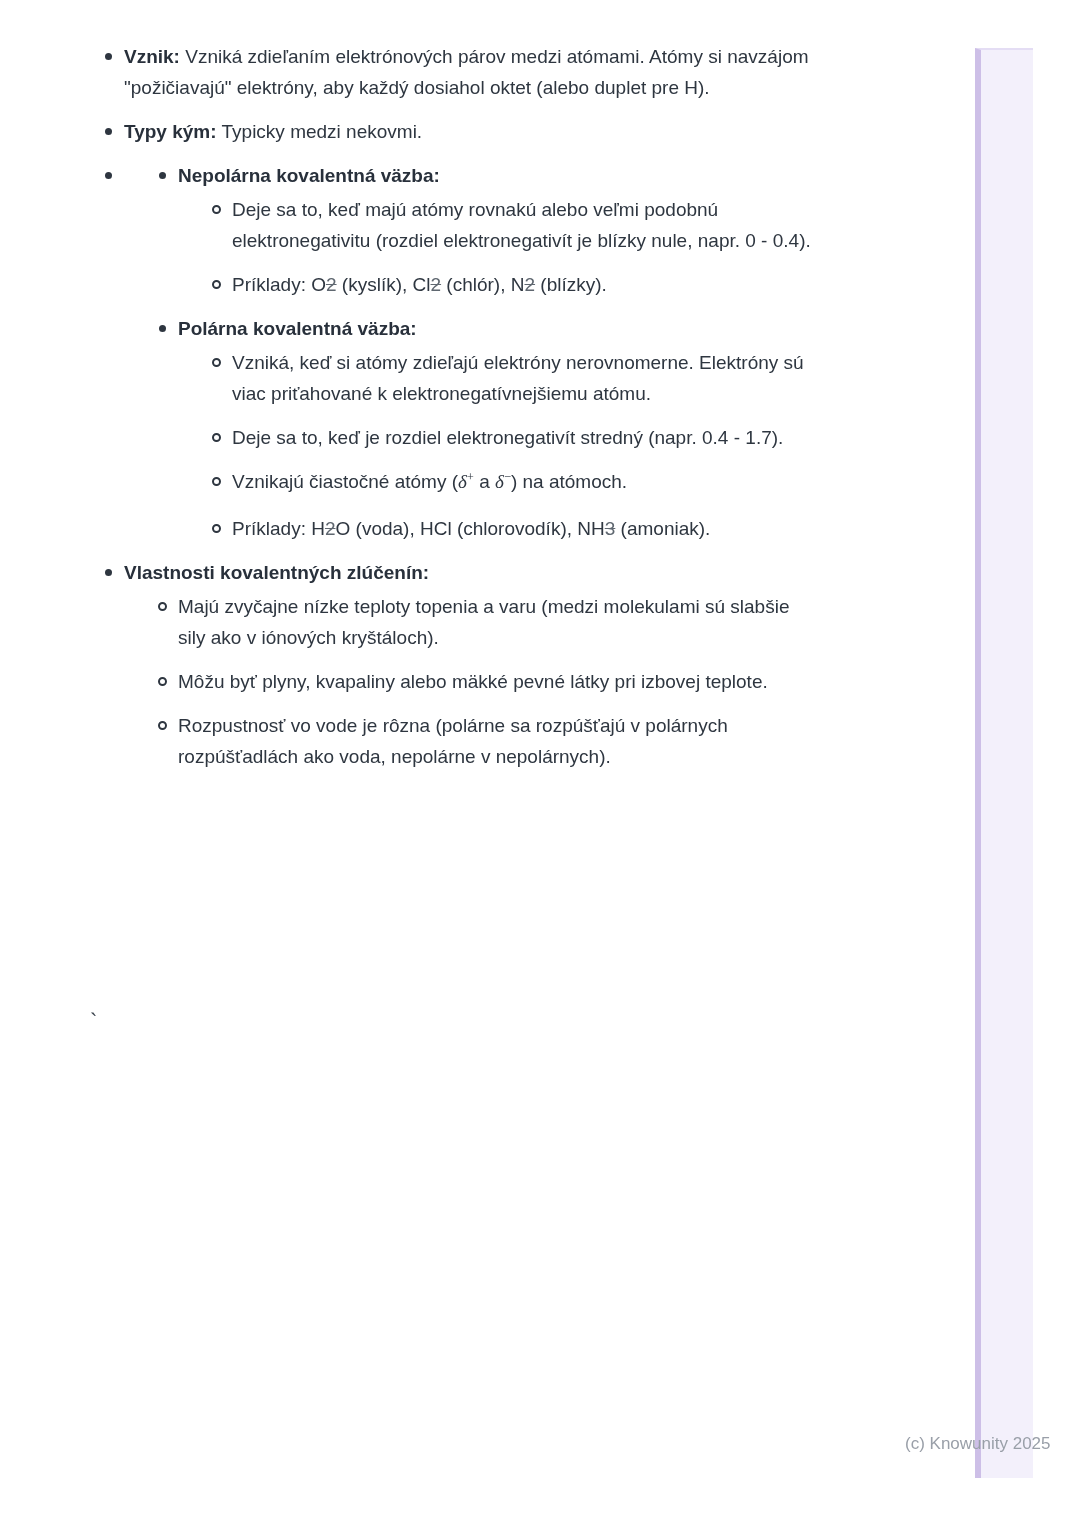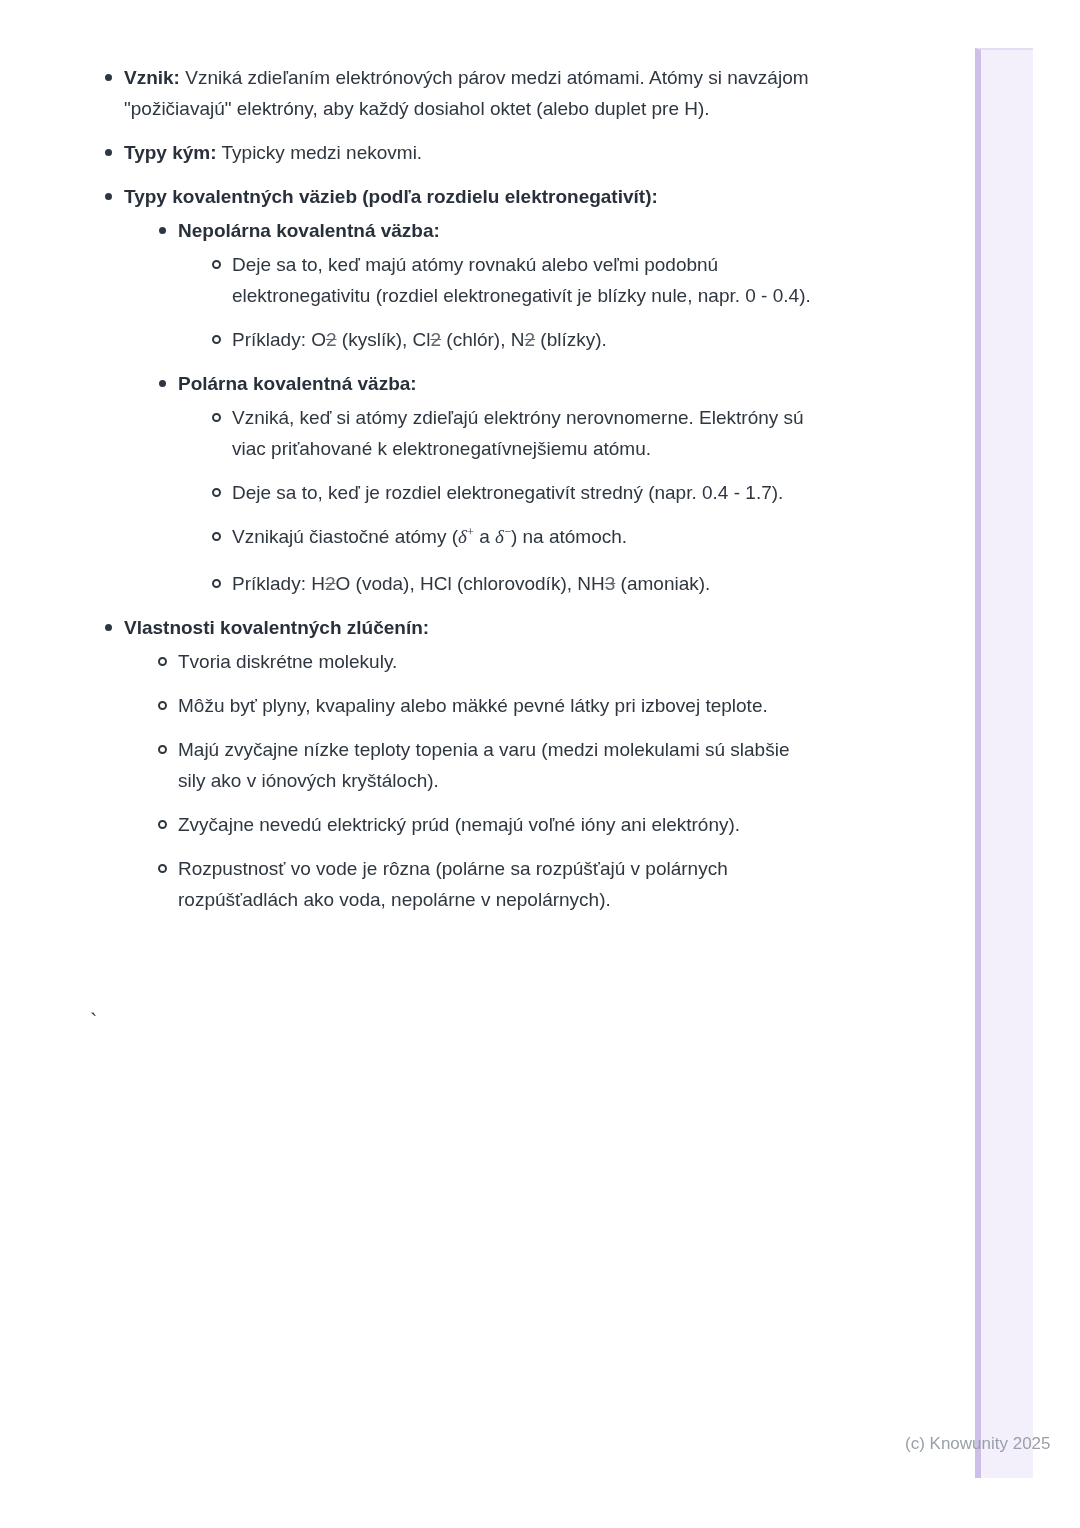--- a/index.html
+++ b/index.html
@@ -13,21 +13,21 @@
     position: relative;
     overflow: hidden;
     font-family: "Liberation Sans", sans-serif;
     color: #2e3640;
     font-size: 19px;
     line-height: 31px;
   }
   .content {
     position: absolute;
     left: 103px;
-    top: 62px;
+    top: 41px;
     width: 715px;
   }
   ul.notes, ul.notes ul {
     list-style: none;
     margin: 0;
     padding: 0;
   }
   ul.notes li {
     position: relative;
     padding-left: 21px;
@@ -103,37 +103,35 @@
 </head>
 <body>
 
 <div class="stripe"></div>
 
 <div class="content">
   <div id="notes-list">
       <ul class="notes">
         <li class="m-disc"><span class="seg-bold">Vznik:</span><span class="seg-normal"> Vzniká zdieľaním elektrónových párov medzi atómami. Atómy si navzájom "požičiavajú" elektróny, aby každý dosiahol oktet (alebo duplet pre H).</span></li>
         <li class="m-disc"><span class="seg-bold">Typy kým:</span><span class="seg-normal"> Typicky medzi nekovmi.</span></li>
-        <li class="m-disc"><span class="seg-bold">Typy kovalentných väzieb (podľa rozdielu elektronegativít):</span><ul>
+        <li class="m-disc"><ul>
             <li class="m-disc"><span class="seg-bold">Nepolárna kovalentná väzba:</span><ul>
                 <li class="m-circle"><span class="seg-normal">Deje sa to, keď majú atómy rovnakú alebo veľmi podobnú elektronegativitu (rozdiel elektronegativít je blízky nule, napr. 0 - 0.4).</span></li>
                 <li class="m-circle"><span class="seg-normal">Príklady: O</span><span class="seg-strike">2</span><span class="seg-normal"> (kyslík), Cl</span><span class="seg-strike">2</span><span class="seg-normal"> (chlór), N</span><span class="seg-strike">2</span><span class="seg-normal"> (blízky).</span></li>
               </ul></li>
             <li class="m-disc"><span class="seg-bold">Polárna kovalentná väzba:</span><ul>
                 <li class="m-circle"><span class="seg-normal">Vzniká, keď si atómy zdieľajú elektróny nerovnomerne. Elektróny sú viac priťahované k elektronegatívnejšiemu atómu.</span></li>
                 <li class="m-circle"><span class="seg-normal">Deje sa to, keď je rozdiel elektronegativít stredný (napr. 0.4 - 1.7).</span></li>
                 <li class="m-circle"><span class="seg-normal">Vznikajú čiastočné atómy (</span><span class="seg-math">δ</span><span class="seg-sup">+</span><span class="seg-normal"> a </span><span class="seg-math">δ</span><span class="seg-sup">−</span><span class="seg-normal">) na atómoch.</span></li>
                 <li class="m-circle"><span class="seg-normal">Príklady: H</span><span class="seg-strike">2</span><span class="seg-normal">O (voda), HCl (chlorovodík), NH</span><span class="seg-strike">3</span><span class="seg-normal"> (amoniak).</span></li>
               </ul></li>
           </ul></li>
         <li class="m-disc"><span class="seg-bold">Vlastnosti kovalentných zlúčenín:</span><ul>
-            <li class="m-circle"><span class="seg-normal">Tvoria diskrétne molekuly.</span></li>
+            <li class="m-circle"><span class="seg-normal">Majú zvyčajne nízke teploty topenia a varu (medzi molekulami sú slabšie sily ako v iónových kryštáloch).</span></li>
             <li class="m-circle"><span class="seg-normal">Môžu byť plyny, kvapaliny alebo mäkké pevné látky pri izbovej teplote.</span></li>
-            <li class="m-circle"><span class="seg-normal">Majú zvyčajne nízke teploty topenia a varu (medzi molekulami sú slabšie sily ako v iónových kryštáloch).</span></li>
-            <li class="m-circle"><span class="seg-normal">Zvyčajne nevedú elektrický prúd (nemajú voľné ióny ani elektróny).</span></li>
             <li class="m-circle"><span class="seg-normal">Rozpustnosť vo vode je rôzna (polárne sa rozpúšťajú v polárnych rozpúšťadlách ako voda, nepolárne v nepolárnych).</span></li>
           </ul></li>
       </ul>
     </div>
 </div>
 
 <div class="stray">`</div>
 
 <div class="footer">(c) Knowunity 2025</div>
 

